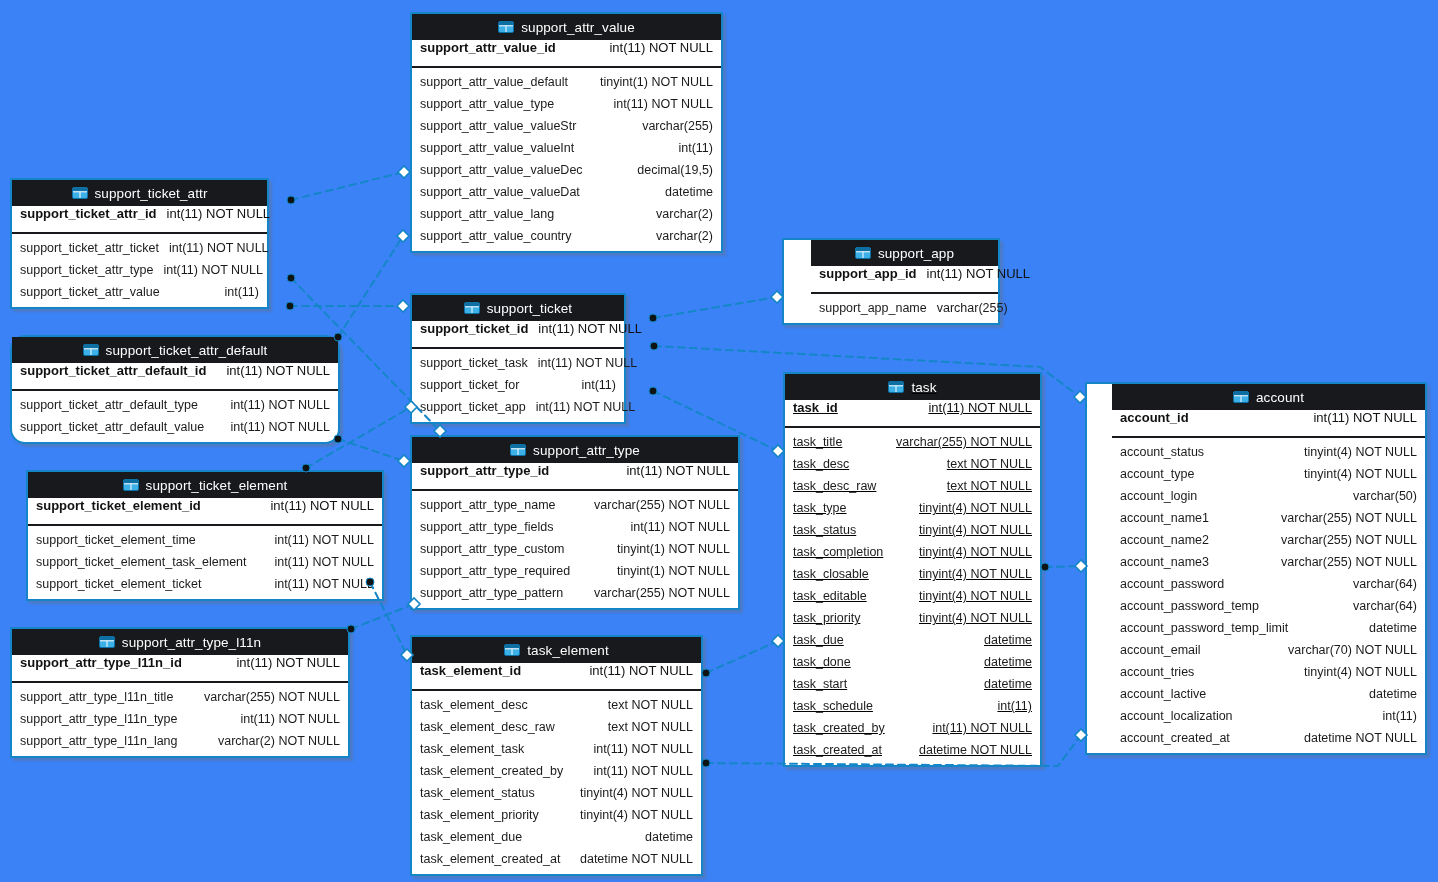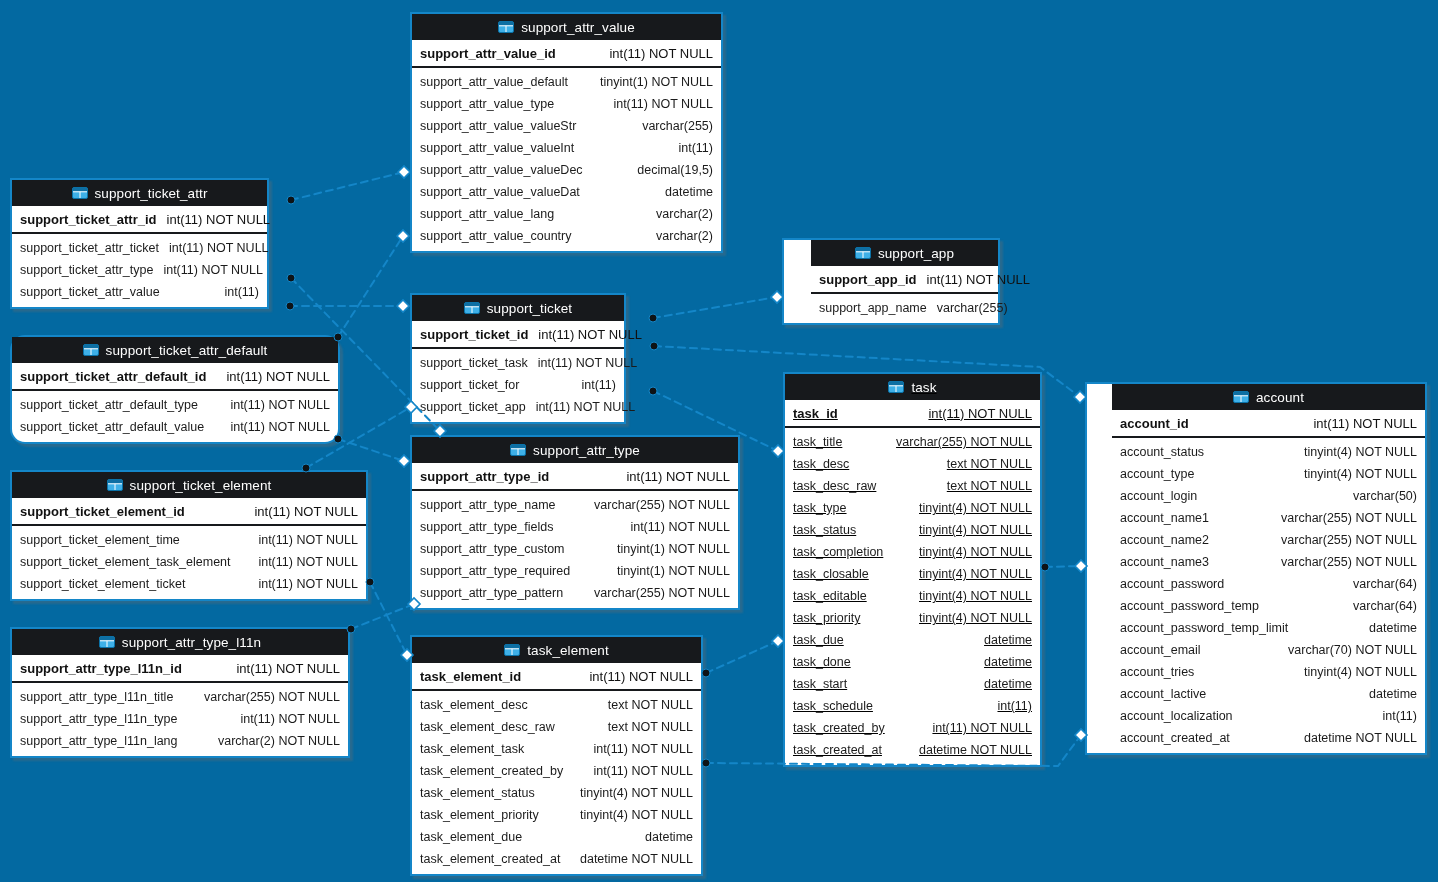--- a/index.html
+++ b/index.html
@@ -1,31 +1,31 @@
 <!DOCTYPE html>
 <html><head>
 <meta charset="utf-8">
 <style>
   html,body{margin:0;padding:0;background:#fff;}
   #stage{
-    position:relative;width:1438px;height:882px;background:#0369a1;overflow:hidden;
+    position:relative;width:1438px;height:882px;background:#3b82f6;overflow:hidden;
     font-family:"Liberation Sans","DejaVu Sans",sans-serif;
   }
   .er-table{
     position:absolute;background:#ffffff;border:2px solid #1486c8;
     box-shadow:3px 3px 2px rgba(110,110,110,0.35);
     z-index:2;box-sizing:border-box;
   }
   .er-header{
     background:#17191c;color:#ffffff;height:26px;display:flex;align-items:center;
     justify-content:center;gap:7px;font-size:13.5px;letter-spacing:.1px;
   }
   .er-header .icon{display:inline-flex;line-height:0;}
   .er-pk{
-    display:flex;justify-content:space-between;align-items:center;gap:10px;
+    display:flex;justify-content:space-between;gap:10px;
     height:26px;padding:0 8px;font-size:13px;font-weight:bold;color:#111;
     border-bottom:2px solid #17191c;white-space:nowrap;
   }
   .er-pk .type{font-weight:normal;text-align:right;}
   .er-cols{padding:3px 0 4px;}
   .er-col{
     display:flex;justify-content:space-between;align-items:center;gap:10px;
     height:22px;padding:0 8px;font-size:12.5px;color:#1b1b1b;white-space:nowrap;
   }
   .er-col .type{text-align:right;}
@@ -212,21 +212,21 @@
         <div class="er-col">
           <span class="name">support_ticket_attr_default_type</span>
           <span class="type">int(11) NOT NULL</span>
         </div>
         <div class="er-col">
           <span class="name">support_ticket_attr_default_value</span>
           <span class="type">int(11) NOT NULL</span>
         </div>
       </div>
     </div>
-    <div class="er-table" style="left: 10px; top: 470px; width: 358px;">
+    <div class="er-table" style="left: 26px; top: 470px; width: 358px;">
       <div class="er-header">
         <span class="icon">
           <svg width="16" height="12" viewBox="0 0 16 12" aria-hidden="true">
             <rect x="0.5" y="0.5" width="15" height="11" rx="1.5" fill="#3eb0e8" stroke="#0b72a8"></rect>
             <rect x="1" y="1" width="14" height="3.4" fill="#0e6fa3"></rect>
             <line x1="1" y1="4.8" x2="15" y2="4.8" stroke="#fff" stroke-width="1"></line>
             <line x1="8" y1="4.8" x2="8" y2="11" stroke="#fff" stroke-width="1"></line>
           </svg>
         </span>
         <span class="title">support_ticket_element</span>

